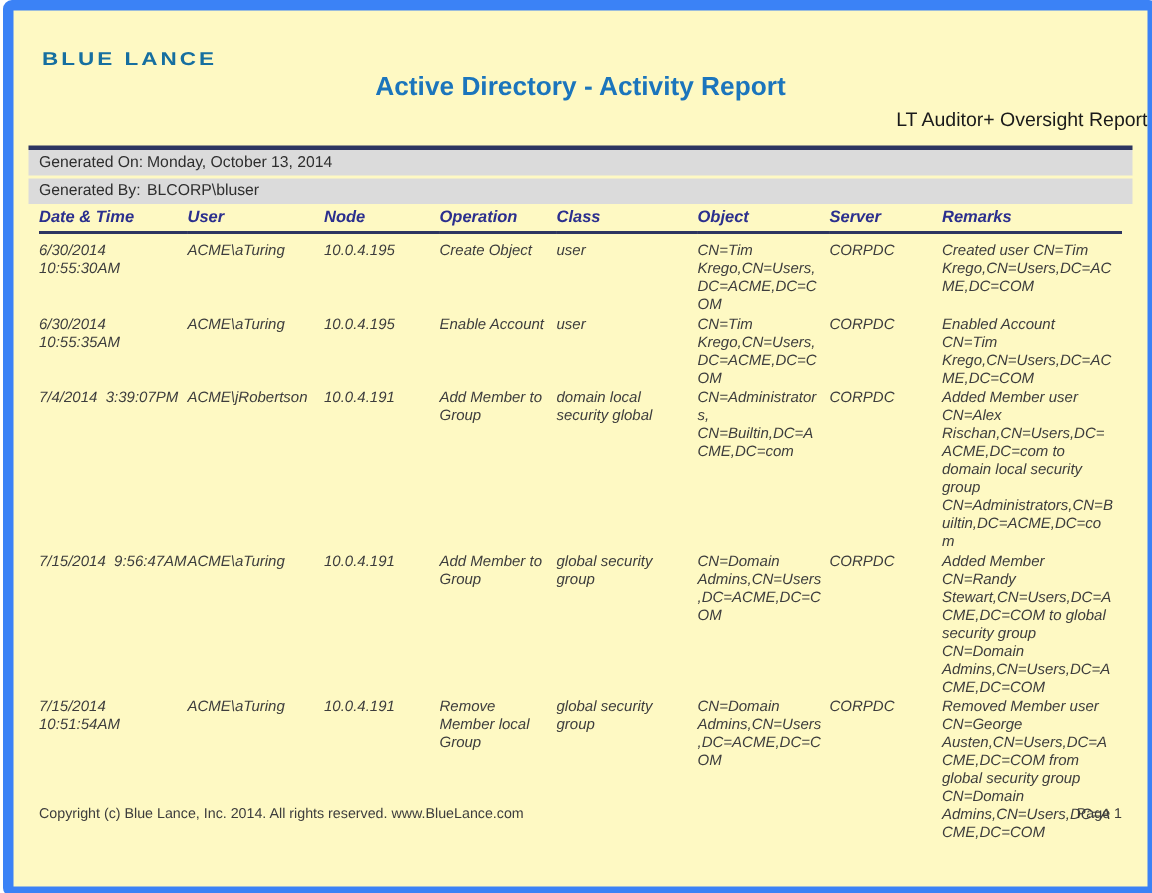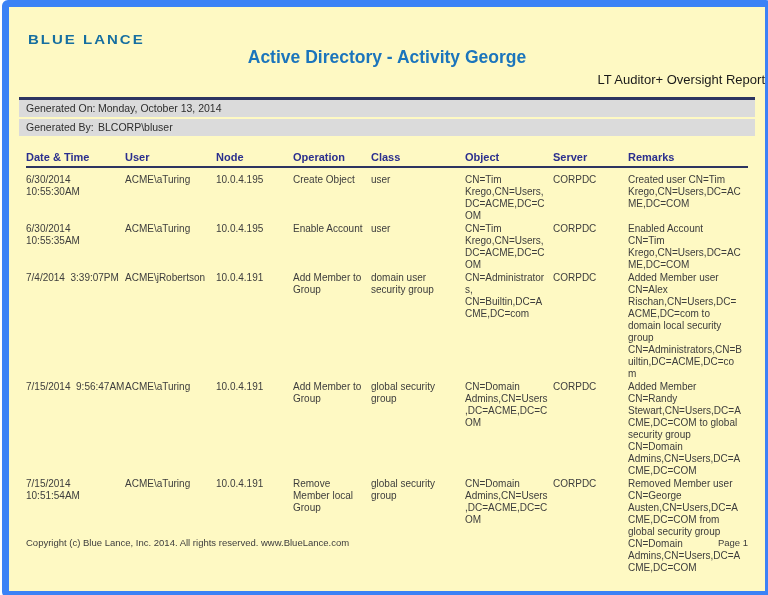--- a/index.html
+++ b/index.html
@@ -15,21 +15,21 @@
     font-size:15px;font-weight:bold;letter-spacing:2px;color:#166fa0;
     transform:scaleY(.82);transform-origin:left top;display:inline-block;
   }
   .title{margin-top:40px;text-align:center;font-size:17.5px;font-weight:bold;color:#1b75bc;}
   .subtitle{margin-top:4px;text-align:right;font-size:13px;color:#1a1a1a;}
   .meta-band{margin:10px 10px 0 10px;border-top:3px solid #2d3561;}
   .meta-row{display:flex;background:#dbdbdb;margin-top:2px;padding:2px 0 3px 7px;}
   .meta-row:first-child{margin-top:0;}
   .meta-label{width:72px;font-size:10.5px;font-weight:normal;color:#2e2e2e;}
   .meta-value{font-size:10.5px;color:#2e2e2e;}
-  table{border-collapse:collapse;table-layout:fixed;width:722px;margin:12px 0 0 17px;}
+  table{border-collapse:collapse;table-layout:fixed;width:722px;margin:0 0 0 17px;font-style:italic;}
   col.c-datetime{width:99px;}  col.c-user{width:91px;}   col.c-node{width:77px;}
   col.c-operation{width:78px;} col.c-class{width:94px;}  col.c-object{width:88px;}
   col.c-server{width:75px;}    col.c-remarks{width:120px;}
   thead th{
     text-align:left;vertical-align:top;font-size:11px;font-weight:bold;color:#2b2f8e;
     padding:3px 6px 3px 0;border-bottom:2px solid #2d3561;
   }
   tbody td{
     vertical-align:top;font-size:10px;line-height:12px;color:#3d3d3d;
     padding:0 6px 1px 0;overflow-wrap:break-word;word-wrap:break-word;
@@ -42,21 +42,21 @@
     display:flex;justify-content:space-between;font-size:9.5px;color:#3d3d3d;
   }
 </style>
 </head>
 <body>
 
 <div class="page">
 
   <span class="logo">BLUE LANCE</span>
 
-  <div class="title">Active Directory - Activity George</div>
+  <div class="title">Active Directory - Activity Report</div>
   <div class="subtitle">LT Auditor+ Oversight Report</div>
 
   <div class="meta-band">
     <div class="meta-row">
       <span class="meta-label">Generated On:</span>
       <span class="meta-value">Monday, October 13, 2014</span>
     </div>
     <div class="meta-row">
       <span class="meta-label">Generated By:</span>
       <span class="meta-value">BLCORP\bluser</span>
@@ -105,21 +105,21 @@
     <td class="cell-class">user</td>
     <td class="cell-object">CN=Tim Krego,CN=Users,DC=ACME,DC=COM</td>
     <td class="cell-server">CORPDC</td>
     <td class="cell-remarks">Enabled Account CN=Tim Krego,CN=Users,DC=ACME,DC=COM</td>
   </tr>
         <tr>
     <td class="cell-datetime">7/4/2014  3:39:07PM</td>
     <td class="cell-user">ACME\jRobertson</td>
     <td class="cell-node">10.0.4.191</td>
     <td class="cell-operation">Add Member to Group</td>
-    <td class="cell-class">domain user security group</td>
+    <td class="cell-class">domain local security global</td>
     <td class="cell-object">CN=Administrators, CN=Builtin,DC=ACME,DC=com</td>
     <td class="cell-server">CORPDC</td>
     <td class="cell-remarks">Added Member user CN=Alex Rischan,CN=Users,DC=ACME,DC=com to domain local security group CN=Administrators,CN=Builtin,DC=ACME,DC=com</td>
   </tr>
         <tr>
     <td class="cell-datetime">7/15/2014  9:56:47AM</td>
     <td class="cell-user">ACME\aTuring</td>
     <td class="cell-node">10.0.4.191</td>
     <td class="cell-operation">Add Member to Group</td>
     <td class="cell-class">global security group</td>

